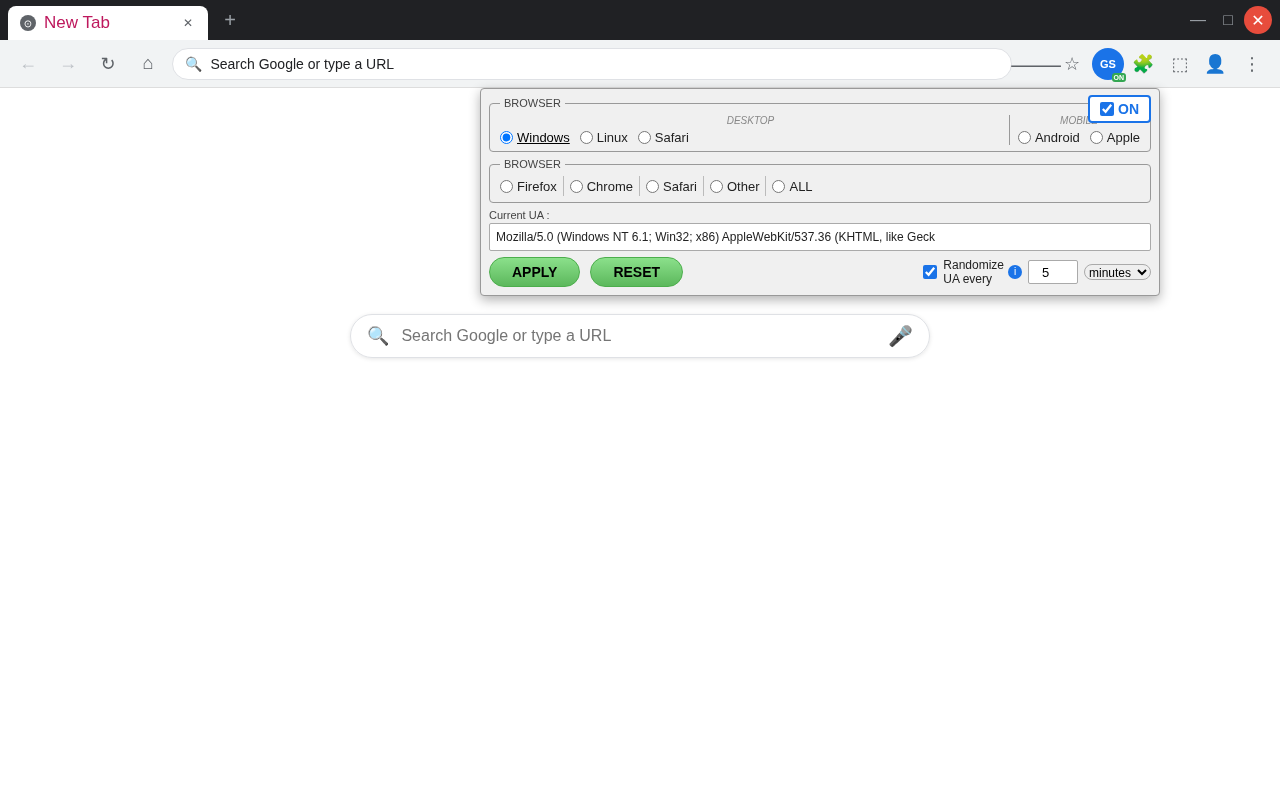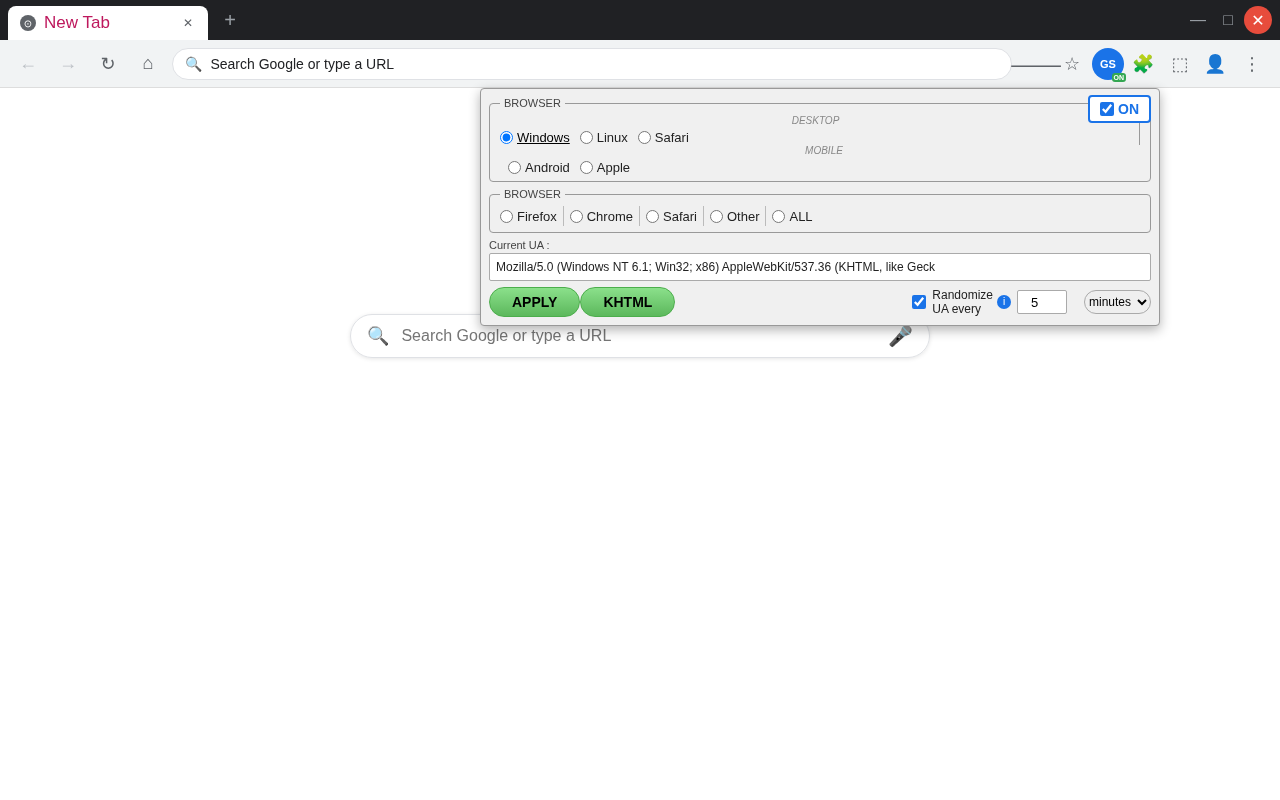--- a/index.html
+++ b/index.html
@@ -197,20 +197,21 @@
       font-size: 12px;
       padding: 2px 6px;
       border: 1px solid #aaa;
       border-radius: 2px;
       background: #fff;
       color: #222;
     }
 
     .bottom-row {
       display: flex;
+      gap: 10px;
     }
 
     .btn-apply {
       background: linear-gradient(to bottom, #8be08b, #5cb85c);
       border: 1px solid #4cae4c;
       border-radius: 20px;
       color: #000;
       font-size: 14px;
       font-weight: bold;
       padding: 6px 22px;
@@ -257,25 +258,24 @@
     }
     .randomize-input {
       width: 50px;
       height: 24px;
       text-align: center;
       font-size: 13px;
       border: 1px solid #aaa;
       border-radius: 2px;
     }
     .randomize-select {
-      height: 24px;
+      height: 16px;
       font-size: 12px;
       border: 1px solid #aaa;
       border-radius: 12px;
-      margin-left: 11px;
     }
 
     
     .google-container {
       display: flex;
       flex-direction: column;
       align-items: center;
       padding-top: 120px;
       gap: 24px;
     }
@@ -307,21 +307,20 @@
       outline: none;
       font-size: 16px;
       color: #202124;
       background: transparent;
     }
     .mic-icon { color: #1a73e8; font-size: 20px; cursor: pointer; }
 
     .system-columns {
       display: flex;
       width: 100%;
-      flex-direction: column;
     }
 
     .desktop-column {
       flex: 1;
       border-right: 1px solid #999;
       padding-right: 8px;
     }
 
     .mobile-column {
       padding-left: 8px;
@@ -455,21 +454,21 @@
       </div>
     </fieldset>
 
     <div class="current-ua-section">
       <div class="current-ua-label">Current UA :</div>
       <input type="text" class="current-ua-input" value="Mozilla/5.0 (Windows NT 6.1; Win32; x86) AppleWebKit/537.36 (KHTML, like Geck" style="">
     </div>
 
     <div class="bottom-row">
       <button class="btn-apply">APPLY</button>
-      <button class="btn-reset">KHTML</button>
+      <button class="btn-reset">RESET</button>
       <div class="randomize-section">
         <input type="checkbox" class="randomize-checkbox" checked="" style="">
         <span class="randomize-label">
           <span>Randomize<br>UA every</span>
           <span class="info-icon">i</span>
         </span>
         <input type="number" class="randomize-input" value="5" style="">
         <select class="randomize-select">
           <option>minutes</option>
           <option>seconds</option>

